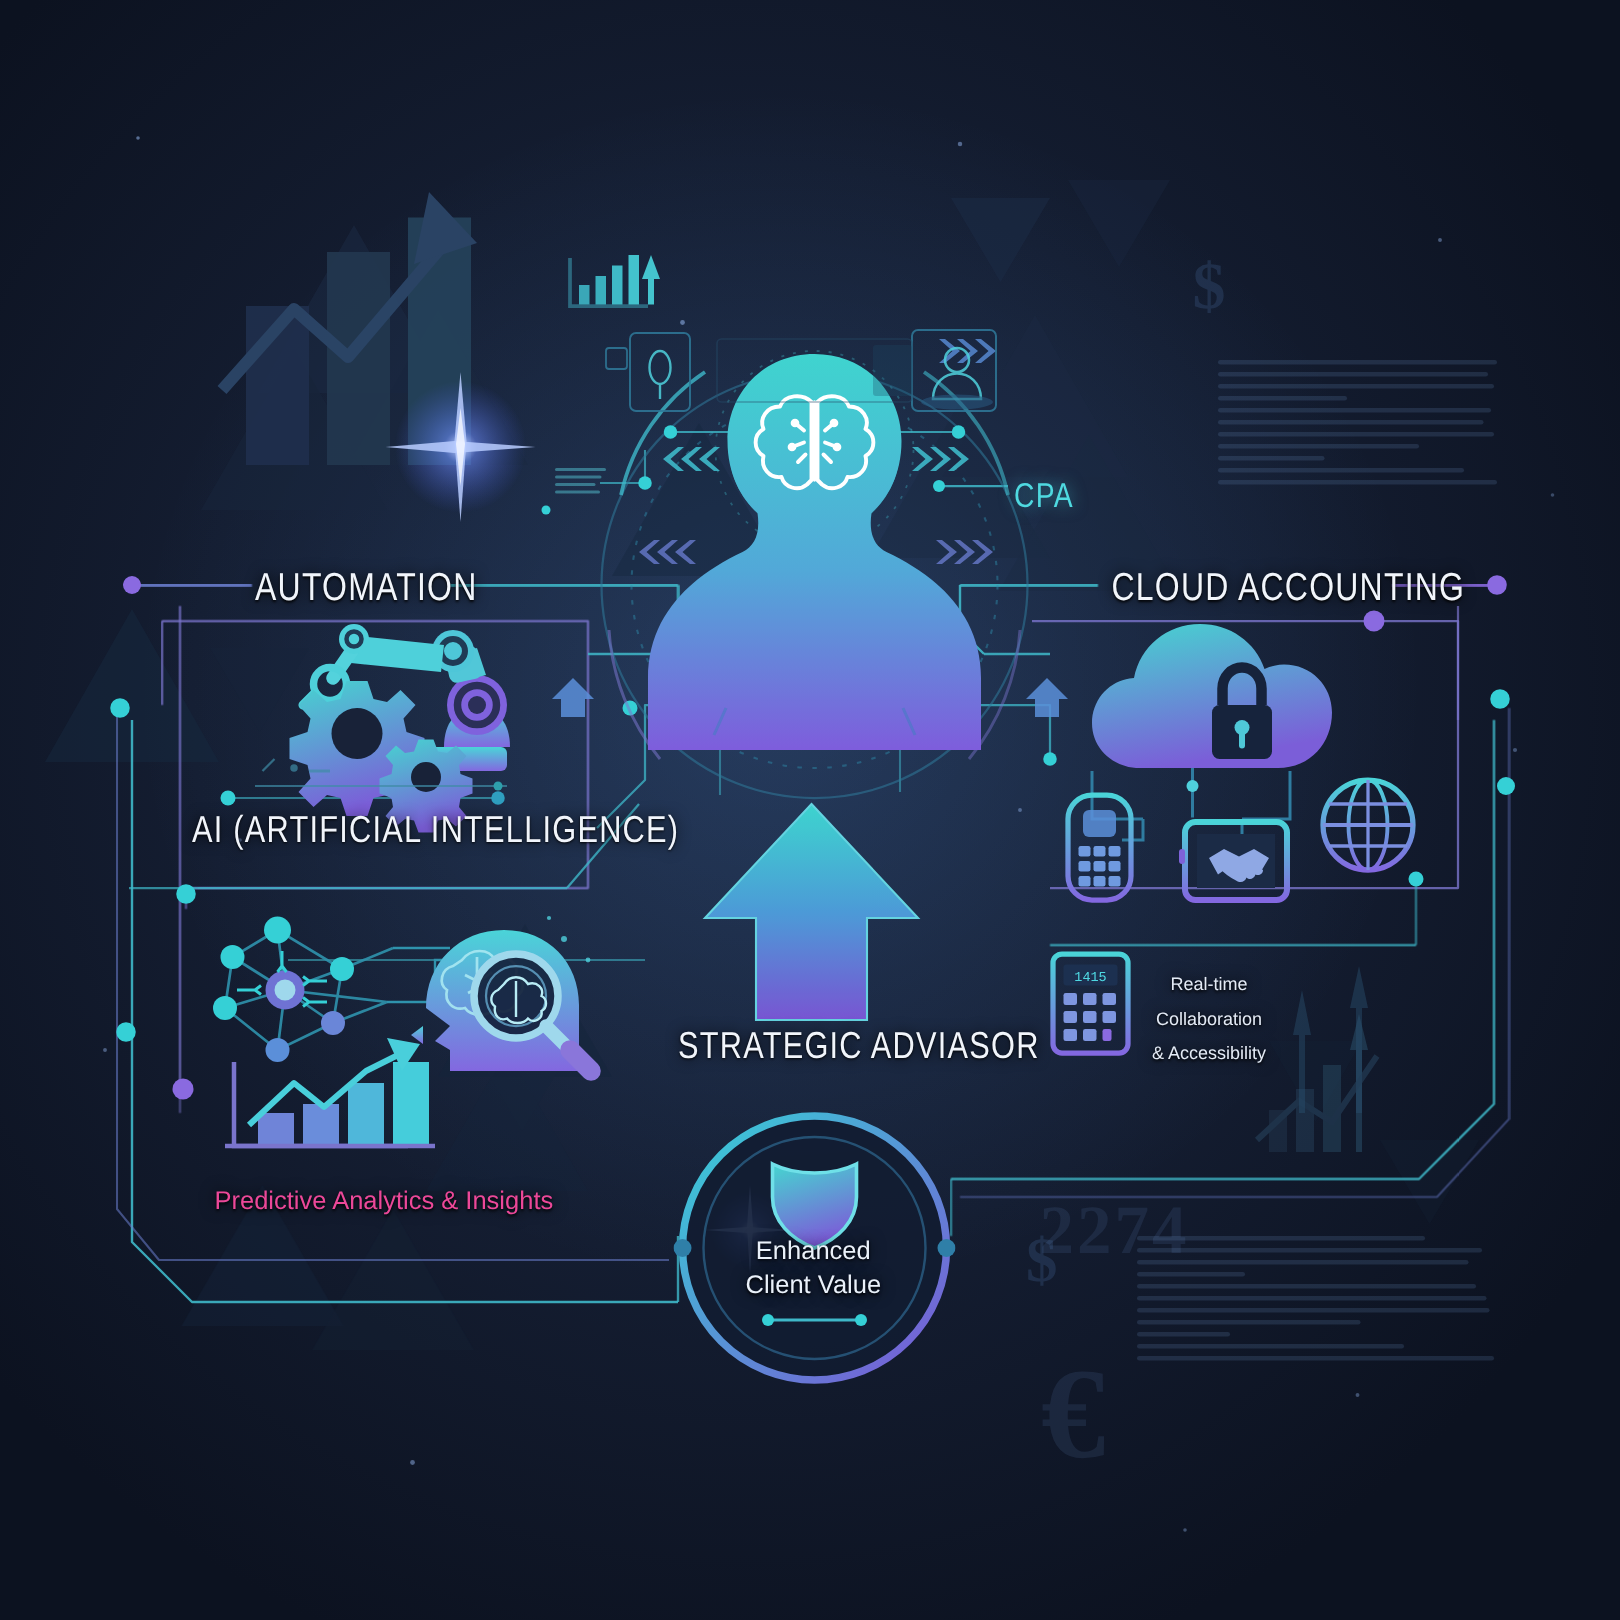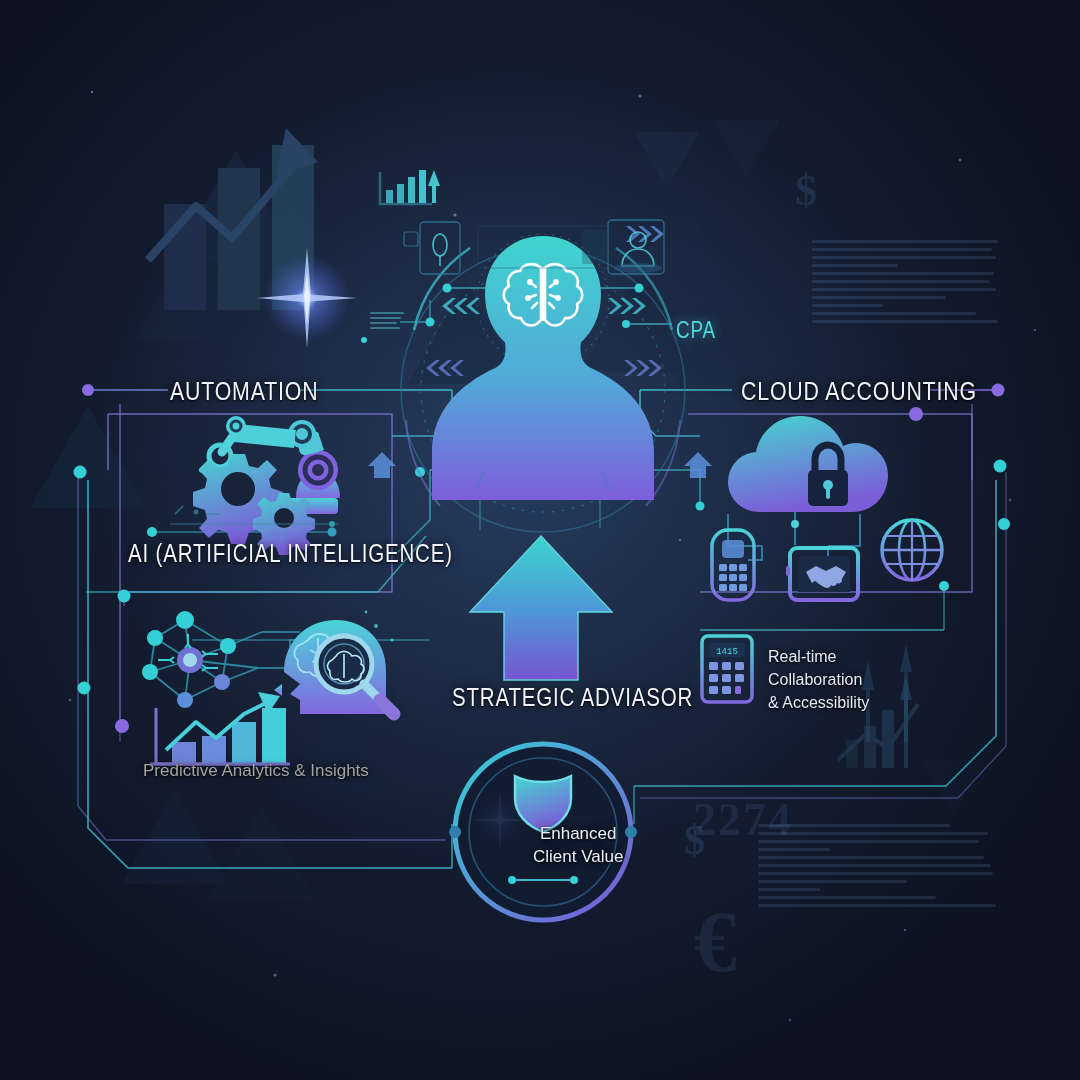--- a/index.html
+++ b/index.html
@@ -24,25 +24,25 @@
     color:#f1f5fb;
     transform:scaleX(.82);
     transform-origin:left center;
   }
   .lbl-automation { left:170px; top:376px; font-size:26px; }
   .lbl-cloud      { left:741px; top:376px; font-size:26px; }
   .lbl-ai         { left:128px; top:539px; font-size:25px; }
   .lbl-strategic  { left:452px; top:683px; font-size:25px; }
   .lbl-cpa        { left:676px; top:317px; font-size:23px; color:#4fd9e0;
                     text-shadow:0 0 12px rgba(79,217,224,.55); }
-  .lbl-predictive { left:143px; top:761px; font-size:17px; color:#a3a3a3; }
-  .lbl-realtime   { left:768px; top:645px; font-size:16px; line-height:23px;
-                    color:#e4ebf6; white-space:pre-line; }
+  .lbl-predictive { left:143px; top:791px; font-size:17px; color:#ec4899; }
+  .lbl-realtime   { left:768px; top:645px; font-size:12px; line-height:23px;
+                    color:#e4ebf6; white-space:pre-line;text-align:center; }
   .lbl-ecv        { left:497px; top:822px; font-size:17px; line-height:23px;
-                    color:#eaf1fa; text-align:center; white-space:pre-line;margin-left:36px; }
+                    color:#eaf1fa; text-align:center; white-space:pre-line; }
   .faux { position:absolute; pointer-events:none; }
   .faux-line { height:3px; border-radius:2px; margin-bottom:5px;
                background:rgba(120,160,215,.17); }
   .bigsym { position:absolute; font-family:"Liberation Serif",serif;
             color:rgba(110,150,205,.13); pointer-events:none; font-weight:700; }
   .tinytxt { position:absolute; pointer-events:none; }
   .tinytxt i { display:block; height:2px; border-radius:1px; margin-bottom:3px;
                background:rgba(90,210,225,.45); }
 </style>
 </head>

